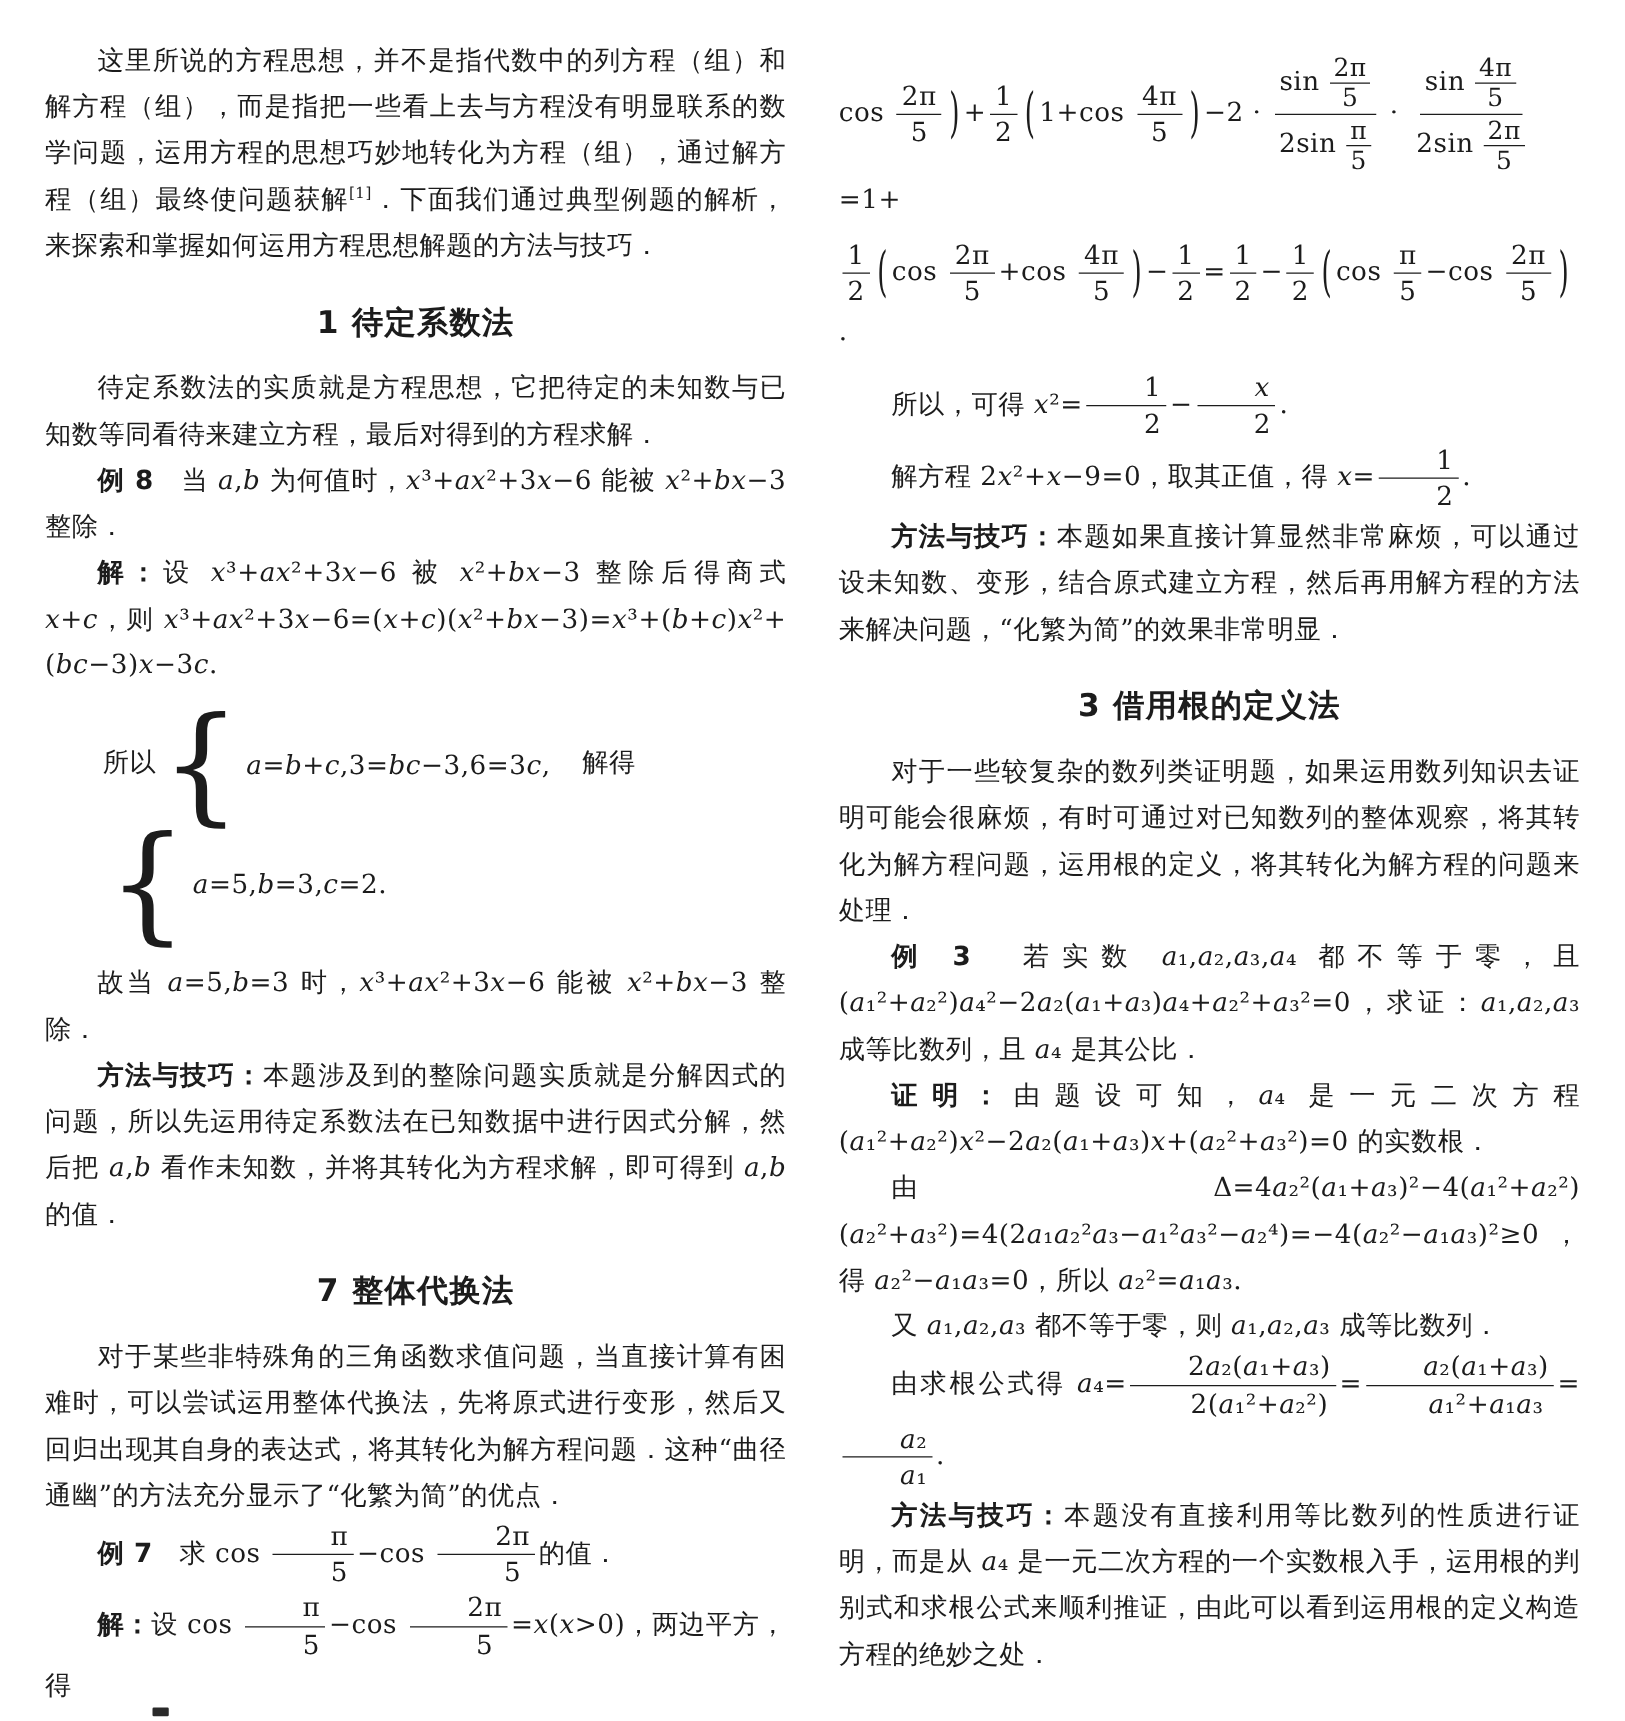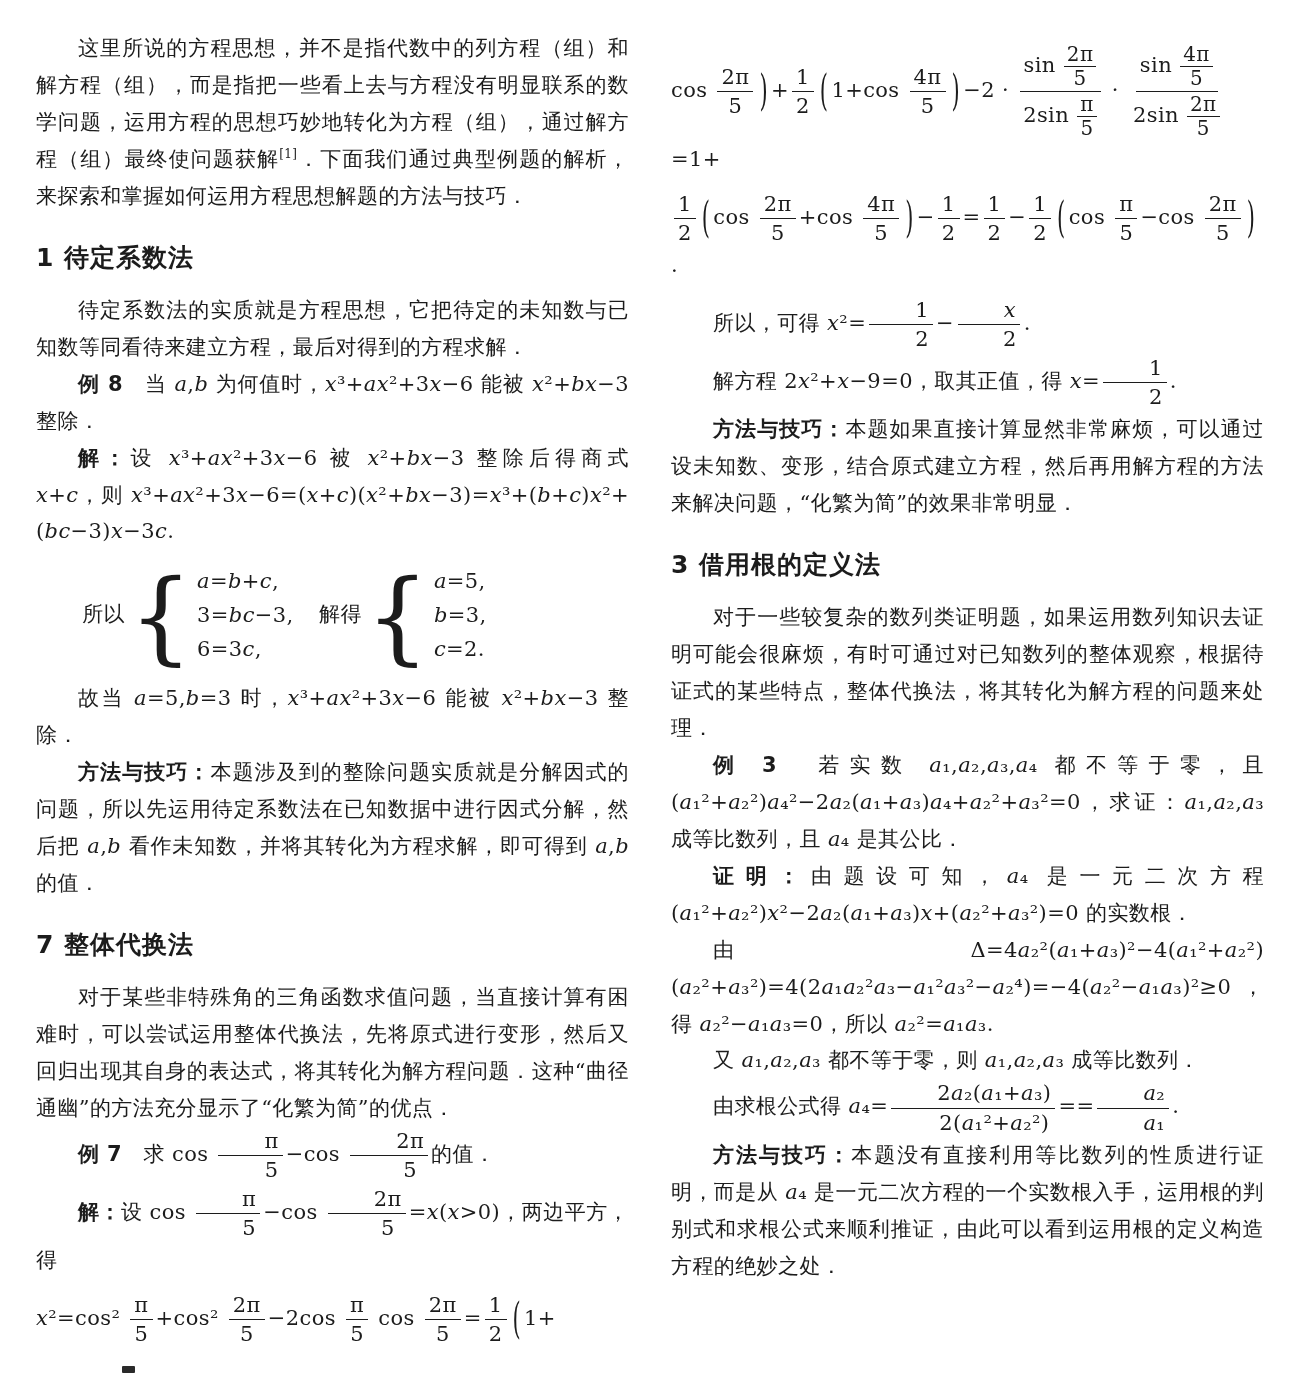--- a/index.html
+++ b/index.html
@@ -8,39 +8,39 @@
     font-family:"DejaVu Serif","Liberation Serif",serif;
     color:#1c1c1c;position:relative;
   }
   .page{display:flex;gap:42px;padding:30px 36px 0 36px;}
   .col{width:593px;}
   p.body{font-size:21px;line-height:1.76;text-align:justify;margin:0;
     overflow-wrap:anywhere;letter-spacing:0.4px;}
   p.indent{text-indent:2em;}
   h2.sec{
     font-family:"DejaVu Sans","Liberation Sans",sans-serif;
-    font-size:25px;font-weight:bold;margin:26px 0 18px 0;letter-spacing:1px;
+    font-size:25px;font-weight:bold;margin:26px 0 18px 0;letter-spacing:1px;text-align:center;
   }
   .bi{font-family:"DejaVu Sans","Liberation Sans",sans-serif;font-weight:bold;}
   .it{font-style:italic;}
   sup.cite{font-size:12px;vertical-align:super;line-height:0;}
   .eq{font-size:21px;line-height:1.76;margin:12px 0;overflow-wrap:anywhere;letter-spacing:0.4px;}
   .eq.sys{padding-left:2.2em;margin:14px 0;}
   .frac{display:inline-flex;flex-direction:column;align-items:center;
     vertical-align:middle;margin:0 3px;text-align:center;}
   .frac .num,.frac .den{display:block;padding:1px 4px;line-height:1.25;white-space:nowrap;}
   .frac .num{border-bottom:1.8px solid #1c1c1c;}
   .frac .frac{margin:0 1px;font-size:0.95em;}
   .frac .frac .num,.frac .frac .den{line-height:1.15;padding:0 3px;}
   .bigp{display:inline-block;transform:scaleY(2.05);vertical-align:middle;
     margin:0 3px;font-weight:400;}
   .cases{display:inline-flex;align-items:center;vertical-align:middle;margin:0 4px;}
   .cases .brace{font-size:100px;line-height:0.95;font-weight:400;
     margin-right:4px;transform:scaleY(1.02);}
-  .cases .ccol{display:inline-flex;flex-direction:column;}
+  .cases .ccol{display:inline-flex;}
   .cases .crow{line-height:1.62;white-space:nowrap;text-align:left;}
   .artifact{position:absolute;left:122px;top:1366px;width:13px;height:7px;
     background:#2a2a2a;border-radius:1px;}
 </style>
 </head>
 <body>
 
 <div class="page">
 
   <div class="col">
@@ -163,29 +163,32 @@
           <span class="num"><span class="it">x</span></span>
           <span class="den"><span>2</span></span>
         </span>.</p>
     <p class="body indent">解方程 <span>2</span><span class="it">x</span><span>²+</span><span class="it">x</span><span>−9=0</span>，取其正值，得 <span class="it">x</span>=<span class="frac">
           <span class="num"><span>1</span></span>
           <span class="den"><span>2</span></span>
         </span>.</p>
     <p class="body indent"><span class="bi">方法与技巧：</span>本题如果直接计算显然非常麻烦，可以通过设未知数、变形，结合原式建立方程，然后再用解方程的方法来解决问题，“化繁为简”的效果非常明显．</p>
 
     <h2 class="sec">3 借用根的定义法</h2>
-    <p class="body indent">对于一些较复杂的数列类证明题，如果运用数列知识去证明可能会很麻烦，有时可通过对已知数列的整体观察，根据待证式的某些特点，整体代换法，将其转化为解方程的问题来处理．</p>
+    <p class="body indent">对于一些较复杂的数列类证明题，如果运用数列知识去证明可能会很麻烦，有时可通过对已知数列的整体观察，将其转化为解方程问题，运用根的定义，将其转化为解方程的问题来处理．</p>
     <p class="body indent"><span class="bi">例 3</span>　若实数 <span class="it">a</span><span>₁,</span><span class="it">a</span><span>₂,</span><span class="it">a</span><span>₃,</span><span class="it">a</span><span>₄</span> 都不等于零，且<span>(</span><span class="it">a</span><span>₁²+</span><span class="it">a</span><span>₂²)</span><span class="it">a</span><span>₄²−2</span><span class="it">a</span><span>₂(</span><span class="it">a</span><span>₁+</span><span class="it">a</span><span>₃)</span><span class="it">a</span><span>₄+</span><span class="it">a</span><span>₂²+</span><span class="it">a</span><span>₃²=0</span>，求证：<span class="it">a</span><span>₁,</span><span class="it">a</span><span>₂,</span><span class="it">a</span><span>₃</span> 成等比数列，且 <span class="it">a</span><span>₄</span> 是其公比．</p>
     <p class="body indent"><span class="bi">证明：</span>由题设可知，<span class="it">a</span><span>₄</span> 是一元二次方程<span>(</span><span class="it">a</span><span>₁²+</span><span class="it">a</span><span>₂²)</span><span class="it">x</span><span>²−2</span><span class="it">a</span><span>₂(</span><span class="it">a</span><span>₁+</span><span class="it">a</span><span>₃)</span><span class="it">x</span><span>+(</span><span class="it">a</span><span>₂²+</span><span class="it">a</span><span>₃²)=0</span> 的实数根．</p>
     <p class="body indent">由 <span>Δ=4</span><span class="it">a</span><span>₂²(</span><span class="it">a</span><span>₁+</span><span class="it">a</span><span>₃)²−4(</span><span class="it">a</span><span>₁²+</span><span class="it">a</span><span>₂²)(</span><span class="it">a</span><span>₂²+</span><span class="it">a</span><span>₃²)=4(2</span><span class="it">a</span><span>₁</span><span class="it">a</span><span>₂²</span><span class="it">a</span><span>₃−</span><span class="it">a</span><span>₁²</span><span class="it">a</span><span>₃²−</span><span class="it">a</span><span>₂⁴)=−4(</span><span class="it">a</span><span>₂²−</span><span class="it">a</span><span>₁</span><span class="it">a</span><span>₃)²≥0</span>，得 <span class="it">a</span><span>₂²−</span><span class="it">a</span><span>₁</span><span class="it">a</span><span>₃=0</span>，所以 <span class="it">a</span><span>₂²=</span><span class="it">a</span><span>₁</span><span class="it">a</span><span>₃.</span></p>
     <p class="body indent">又 <span class="it">a</span><span>₁,</span><span class="it">a</span><span>₂,</span><span class="it">a</span><span>₃</span> 都不等于零，则 <span class="it">a</span><span>₁,</span><span class="it">a</span><span>₂,</span><span class="it">a</span><span>₃</span> 成等比数列．</p>
     <p class="body indent">由求根公式得 <span class="it">a</span><span>₄</span>=<span class="frac">
           <span class="num"><span>2</span><span class="it">a</span><span>₂(</span><span class="it">a</span><span>₁+</span><span class="it">a</span><span>₃)</span></span>
           <span class="den"><span>2(</span><span class="it">a</span><span>₁²+</span><span class="it">a</span><span>₂²)</span></span>
-        </span>==<span class="frac">
+        </span>=<span class="frac">
+          <span class="num"><span class="it">a</span><span>₂(</span><span class="it">a</span><span>₁+</span><span class="it">a</span><span>₃)</span></span>
+          <span class="den"><span class="it">a</span><span>₁²+</span><span class="it">a</span><span>₁</span><span class="it">a</span><span>₃</span></span>
+        </span>=<span class="frac">
           <span class="num"><span class="it">a</span><span>₂</span></span>
           <span class="den"><span class="it">a</span><span>₁</span></span>
         </span>.</p>
     <p class="body indent"><span class="bi">方法与技巧：</span>本题没有直接利用等比数列的性质进行证明，而是从 <span class="it">a</span><span>₄</span> 是一元二次方程的一个实数根入手，运用根的判别式和求根公式来顺利推证，由此可以看到运用根的定义构造方程的绝妙之处．</p>
 
   </div>
 
 </div>
 
 <div class="artifact"></div>

